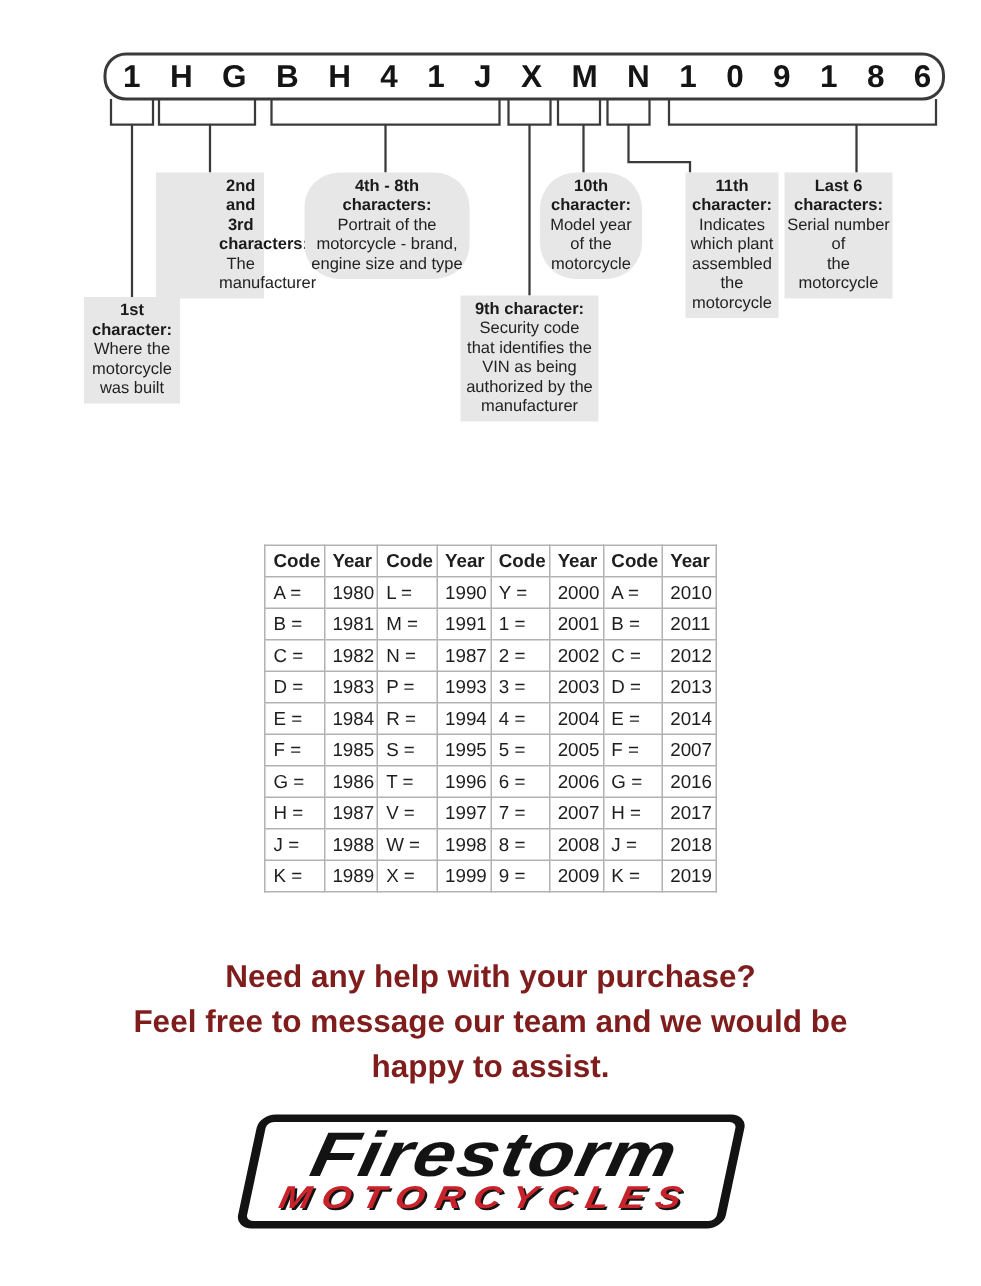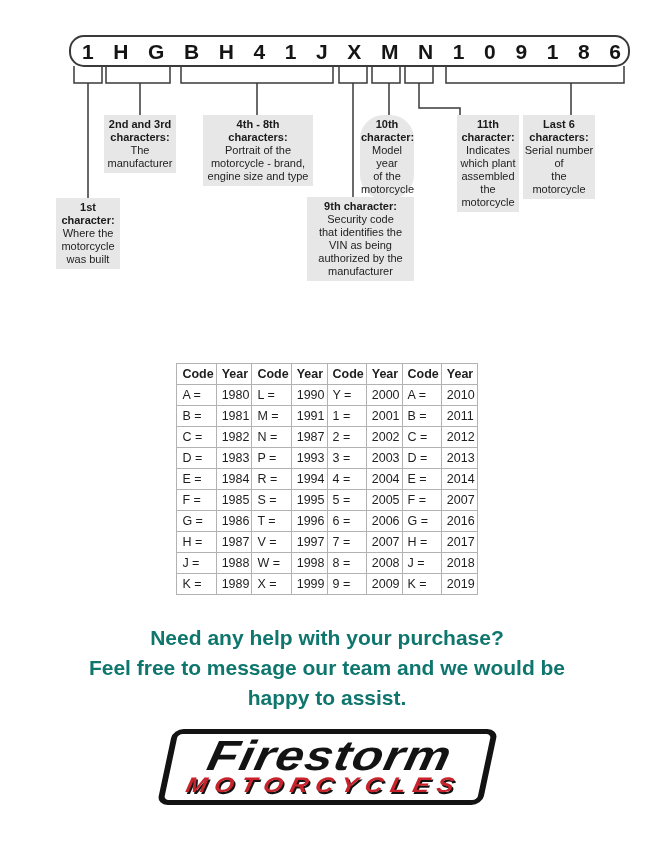--- a/index.html
+++ b/index.html
@@ -20,45 +20,45 @@
     padding:0 7px 0 11px;
   }
   .vin-char { font-size:21px; font-weight:bold; color:#151515; line-height:1; }
 
   .label-box {
     position:absolute; background:#e7e7e7; text-align:center;
     font-size:11px; line-height:13px; color:#222; padding:3px 1px;
   }
   .lb-title { font-weight:bold; color:#1a1a1a; }
   .lb-0 { left:56px;  top:198px; width:64px; }
-  .lb-1 { left:104px; top:115px; width:72px; }
-  .lb-2 { left:203px; top:115px; width:110px; }
-  .lb-3 { left:307px; top:197px; width:107px; }
-  .lb-4 { left:360px; top:115px; width:54px;border-radius:24px; }
+  .lb-1 { left:104px; top:115px; width:72px;padding-left:42px; }
+  .lb-2 { left:203px; top:115px; width:110px;border-radius:23px; }
+  .lb-3 { left:307px; top:197px; width:92px; }
+  .lb-4 { left:360px; top:115px; width:68px;border-radius:24px; }
   .lb-5 { left:429px; top:115px; width:62px;margin-left:28px; }
   .lb-6 { left:523px; top:115px; width:72px; }
 
   .source-note {
     position:absolute; left:57px; top:296px;
     font-size:11.5px; color:#111; white-space:pre;
   }
 
   
   .year-table { border-collapse:collapse; margin:33px auto 14px; }
   .year-table th, .year-table td {
     border:1px solid #b2b2b2; font-size:12.5px; text-align:left;
     width:27px; height:16px; padding:3px 2px 3px 5px;
     color:#1e1e1e; white-space:nowrap;
   }
   .year-table th { font-weight:bold; }
 
   
   .help-text {
-    margin-top:28px; text-align:center;
-    font-size:21px; font-weight:bold; line-height:30px; color:#0f766e;
+    margin-top:42px; text-align:center;
+    font-size:21px; font-weight:bold; line-height:30px; color:#7f1d1d;
   }
 
   
   .logo-wrap { margin-top:16px; display:flex; justify-content:center; }
   .logo-sticker {
     transform:skewX(-12deg) scaleX(1.2); transform-origin:center;
     background:#fff; border:5px solid #131313; border-radius:9px;
     padding:1px 16px 5px; text-align:center;
   }
   .logo-wordmark {

